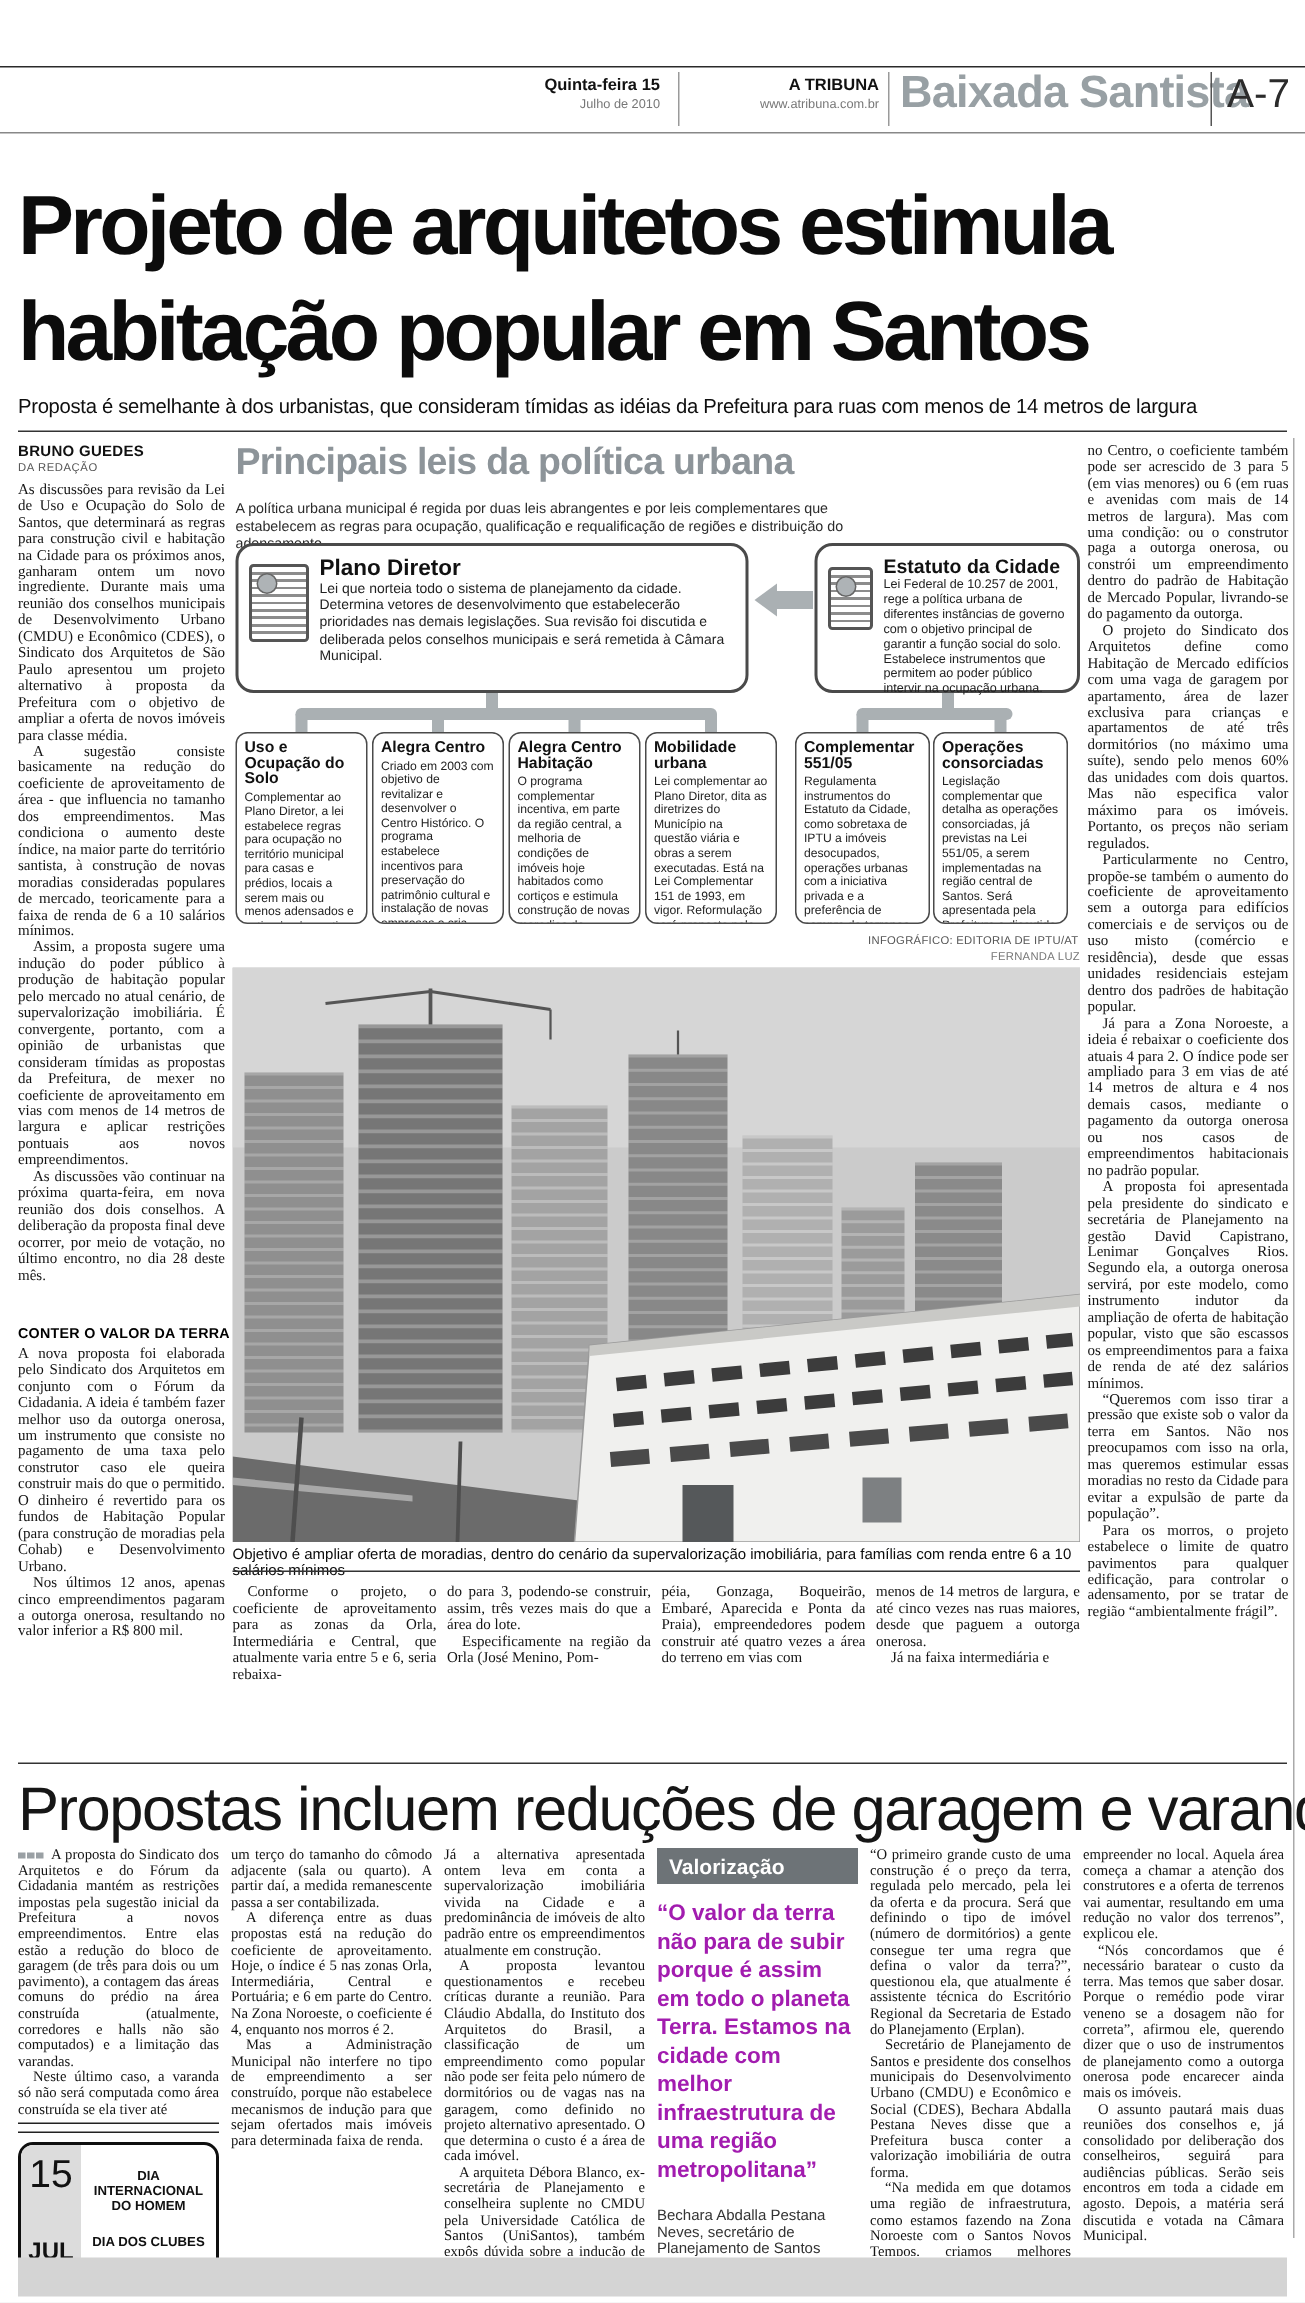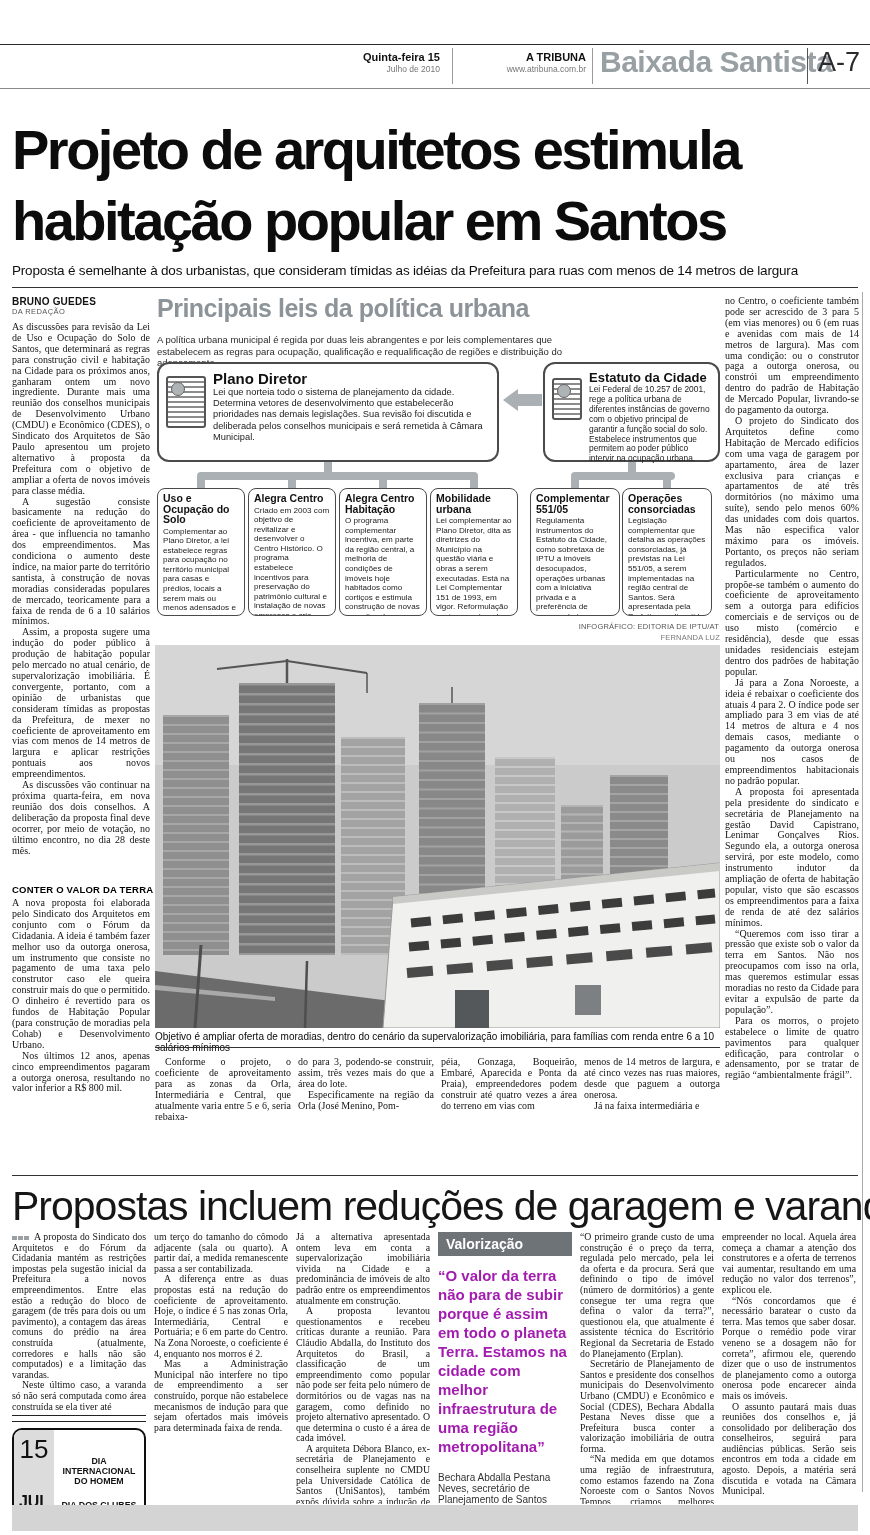--- a/index.html
+++ b/index.html
@@ -64,21 +64,21 @@
   .q-text{margin-top:10px;font-weight:bold;font-size:15px;line-height:19px;color:#a21caf;font-family:"Liberation Sans",sans-serif;}
   .q-attr{margin-top:16px;font-size:10px;line-height:11px;color:#333;}
   .q-rule{margin-top:8px;border-top:1px solid #555;width:120px;}
 
   .dbl-rule{position:absolute;height:5px;border-top:1px solid #222;border-bottom:1px solid #222;}
   #cal{position:absolute;left:12px;top:1428px;width:134px;height:90px;border:2px solid #0f0f0f;border-radius:10px;
        display:flex;overflow:hidden;background:#fff;box-sizing:border-box;}
   #cal .left{flex:0 0 40px;background:#dcdcdc;text-align:center;display:flex;flex-direction:column;justify-content:space-between;padding:6px 0;}
   #cal .day{font-size:26px;font-weight:normal;line-height:26px;}
   #cal .mon{font-size:16px;font-weight:bold;line-height:16px;}
-  #cal .right{flex:1;padding:26px 4px;text-align:center;}
+  #cal .right{flex:1;padding:15px 4px;text-align:center;}
   #cal .ev{font-size:8.8px;font-weight:bold;line-height:10px;}
   #cal .ev + .ev{margin-top:14px;}
 
   .grayband{position:absolute;left:12px;right:12px;top:1505px;height:26px;background:#d4d4d4;}
 </style>
 </head>
 <body>
 
 <div id="page">
 

